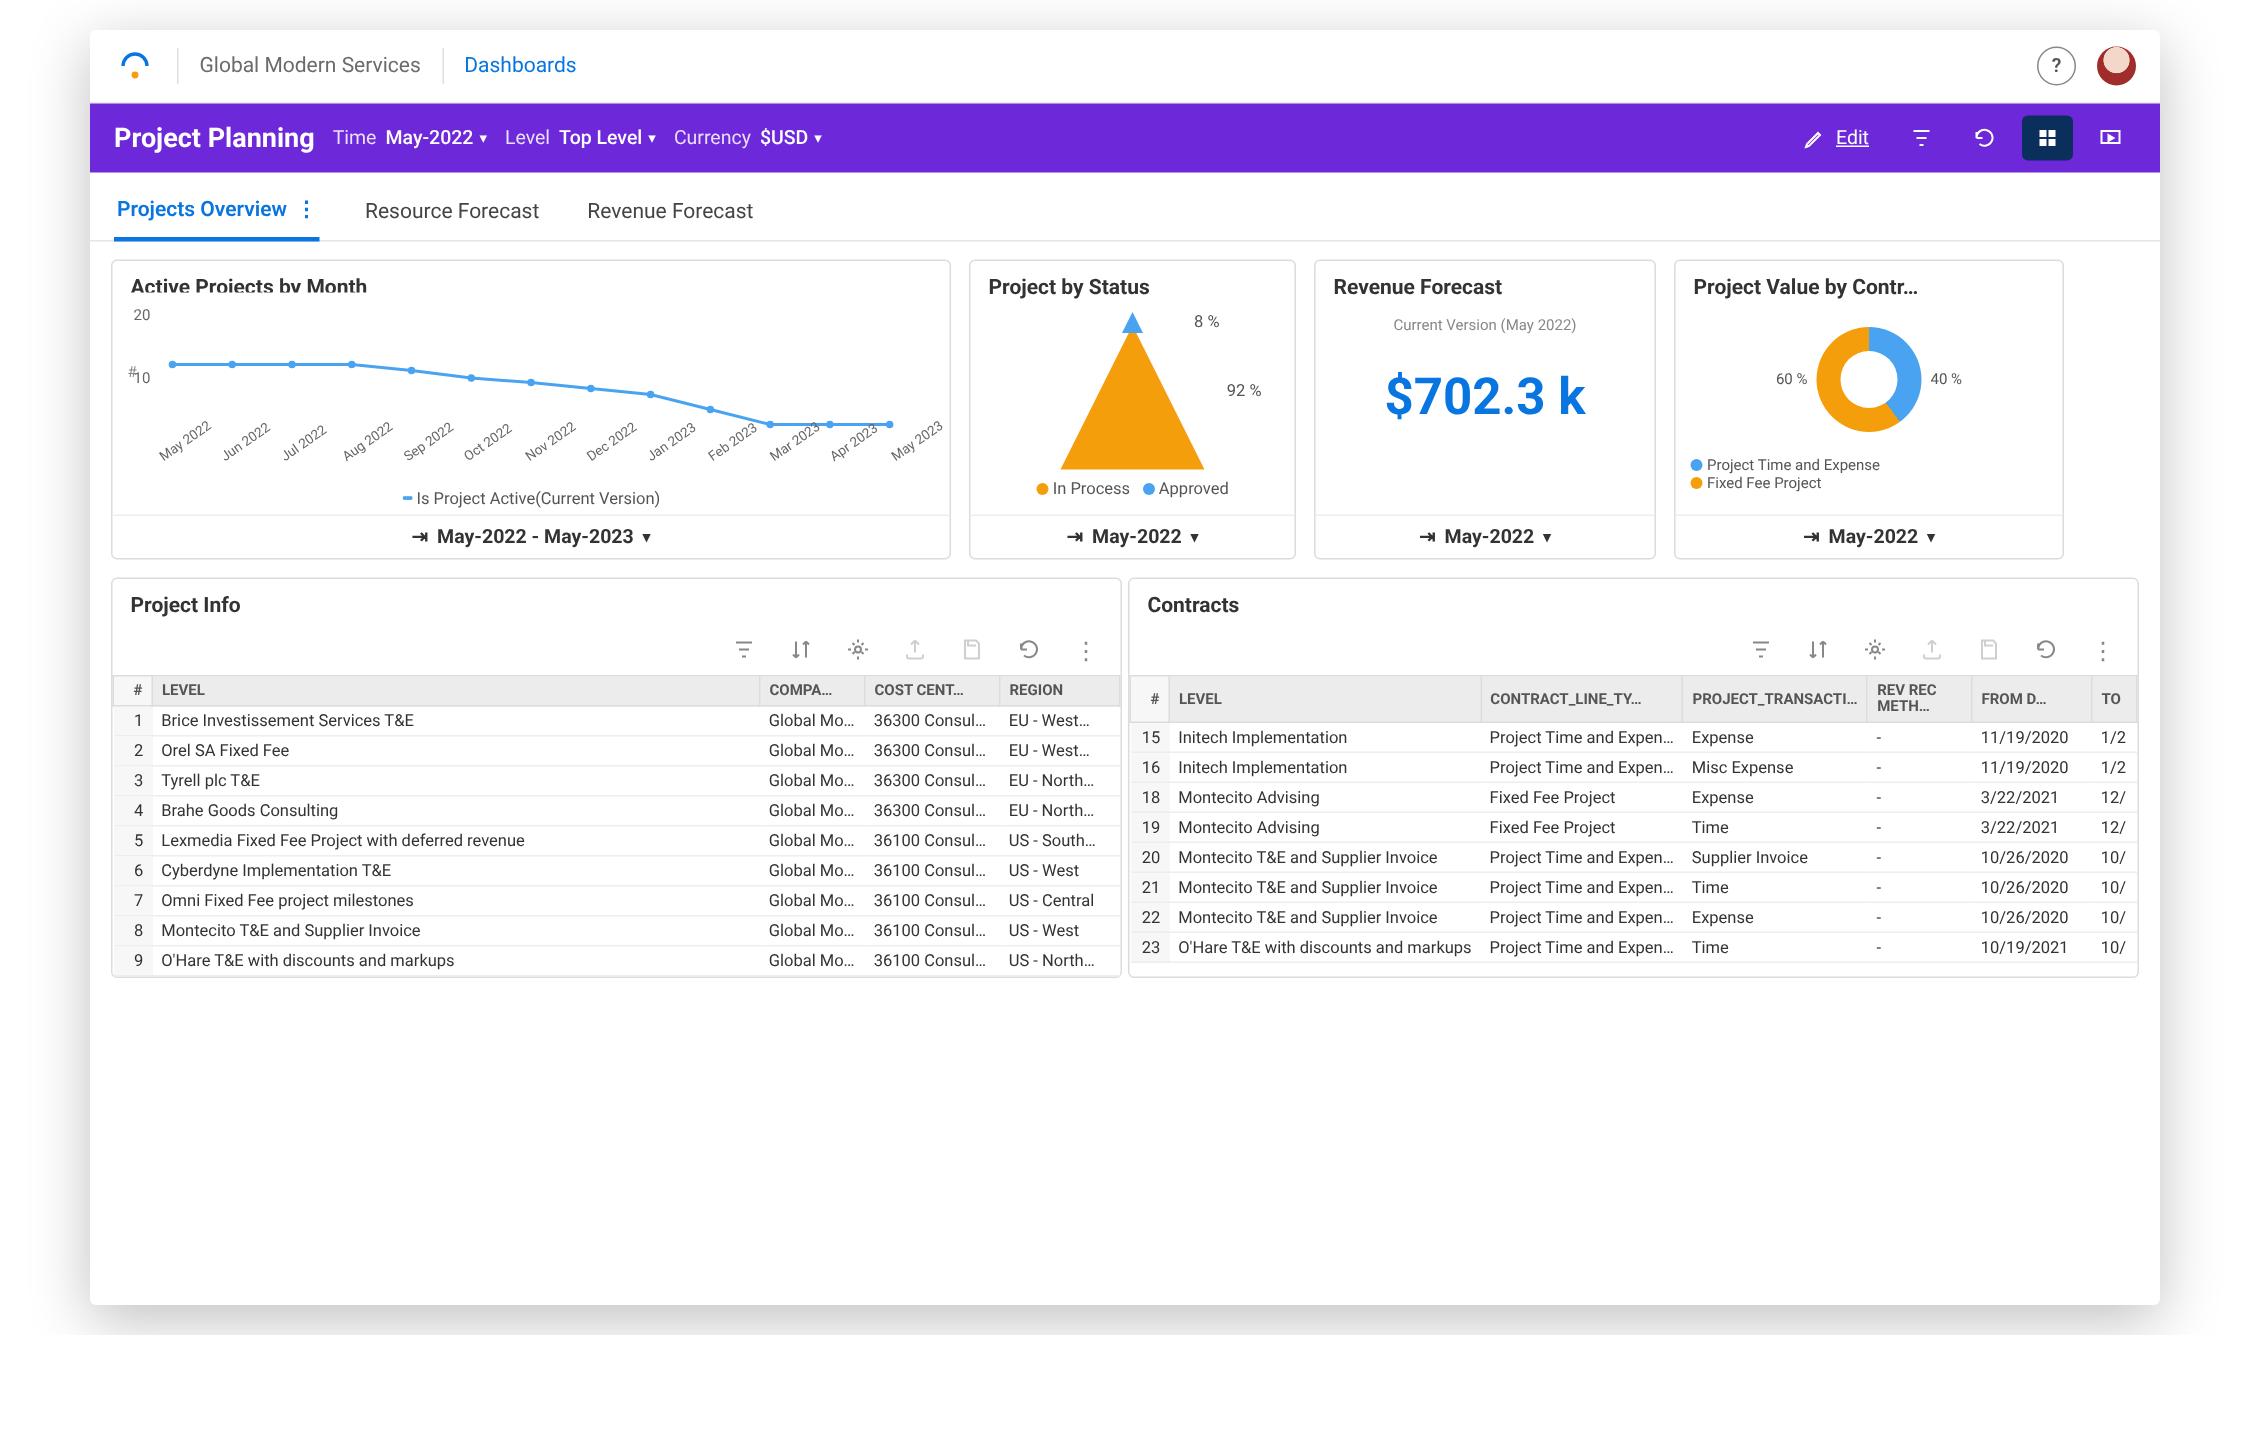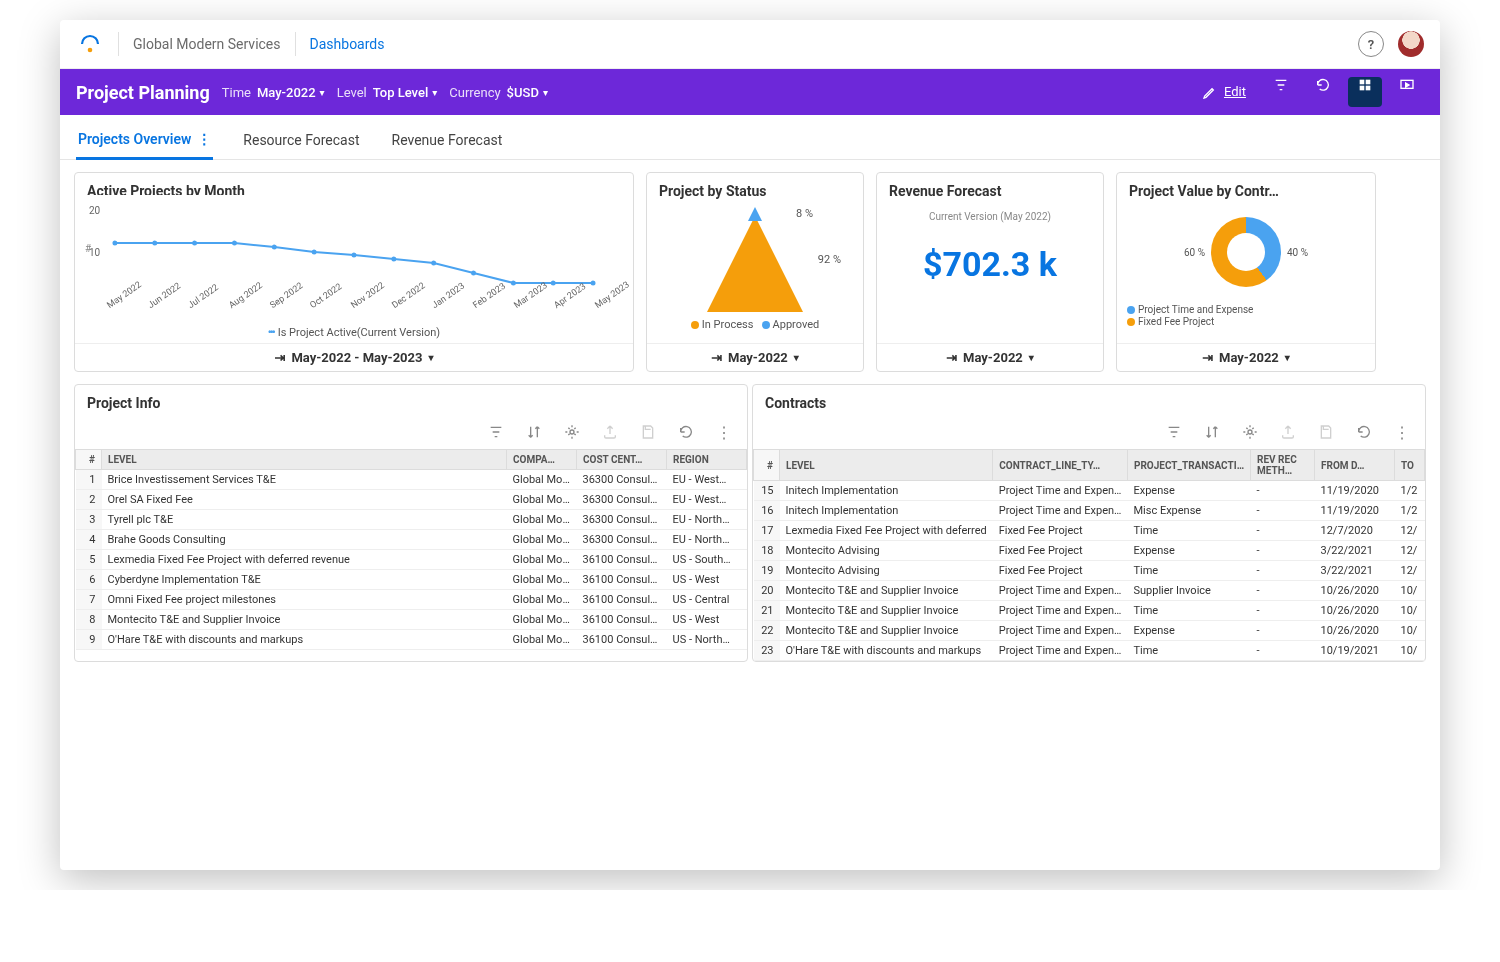--- a/index.html
+++ b/index.html
@@ -16,21 +16,21 @@
 .help-icon { border: 1.5px solid #888; color:#555; font-size:13px; font-weight:600;}
 .avatar { background: radial-gradient(circle at 50% 35%, #f3d7c8 40%, #a02c2c 42%); }
 
 .bluebar { background: #6d28d9; color: #fff; display:flex; align-items:center; padding: 8px 16px; gap: 12px; }
 .bluebar .title { font-size: 18px; font-weight: 700; }
 .bfilt { display:flex; align-items:center; gap:6px; font-size:13px;}
 .bfilt .lab { opacity:.85; }
 .bfilt .val { font-weight:500; display:flex; align-items:center; gap:4px; cursor:pointer;}
 .chev { font-size:10px; }
 .bactions { display:flex; align-items:center; gap:8px; }
-.bbtn { padding:6px 10px; border-radius:4px; display:flex; align-items:flex-start; gap:6px; font-size:13px; cursor:pointer; background:transparent; color:#fff;text-decoration:underline;}
+.bbtn { padding:6px 10px; border-radius:4px; display:flex; align-items:center; gap:6px; font-size:13px; cursor:pointer; background:transparent; color:#fff;text-decoration:underline;}
 .bbtn.square { width:34px; height:30px; justify-content:center; padding:0;}
 .bbtn.active { background:#0a2f5c; }
 .icon-svg { width:16px; height:16px; }
 
 .tabs { display:flex; gap: 28px; padding: 8px 16px 0; border-bottom:1px solid #e5e5e5;}
 .tab { padding: 8px 2px 10px; font-size:14px; color:#444; cursor:pointer; display:flex; align-items:center; gap:6px;}
 .tab.active { color:#0875e1; font-weight:600; border-bottom:3px solid #0875e1; margin-bottom:-1px;}
 .tab .more { color:#0875e1; }
 
 .cards-row { display:flex; gap:12px; padding: 12px 14px; }
@@ -460,29 +460,20 @@
             <tr>
               <td class="num">16</td>
               <td>Initech Implementation</td>
               <td>Project Time and Expen…</td>
               <td>Misc Expense</td>
               <td>-</td>
               <td>11/19/2020</td>
               <td>1/2</td>
             </tr>
             <tr>
-              <td class="num">17</td>
-              <td>Lexmedia Fixed Fee Project with deferred</td>
-              <td>Fixed Fee Project</td>
-              <td>Time</td>
-              <td>-</td>
-              <td>12/7/2020</td>
-              <td>12/</td>
-            </tr>
-            <tr>
               <td class="num">18</td>
               <td>Montecito Advising</td>
               <td>Fixed Fee Project</td>
               <td>Expense</td>
               <td>-</td>
               <td>3/22/2021</td>
               <td>12/</td>
             </tr>
             <tr>
               <td class="num">19</td>

